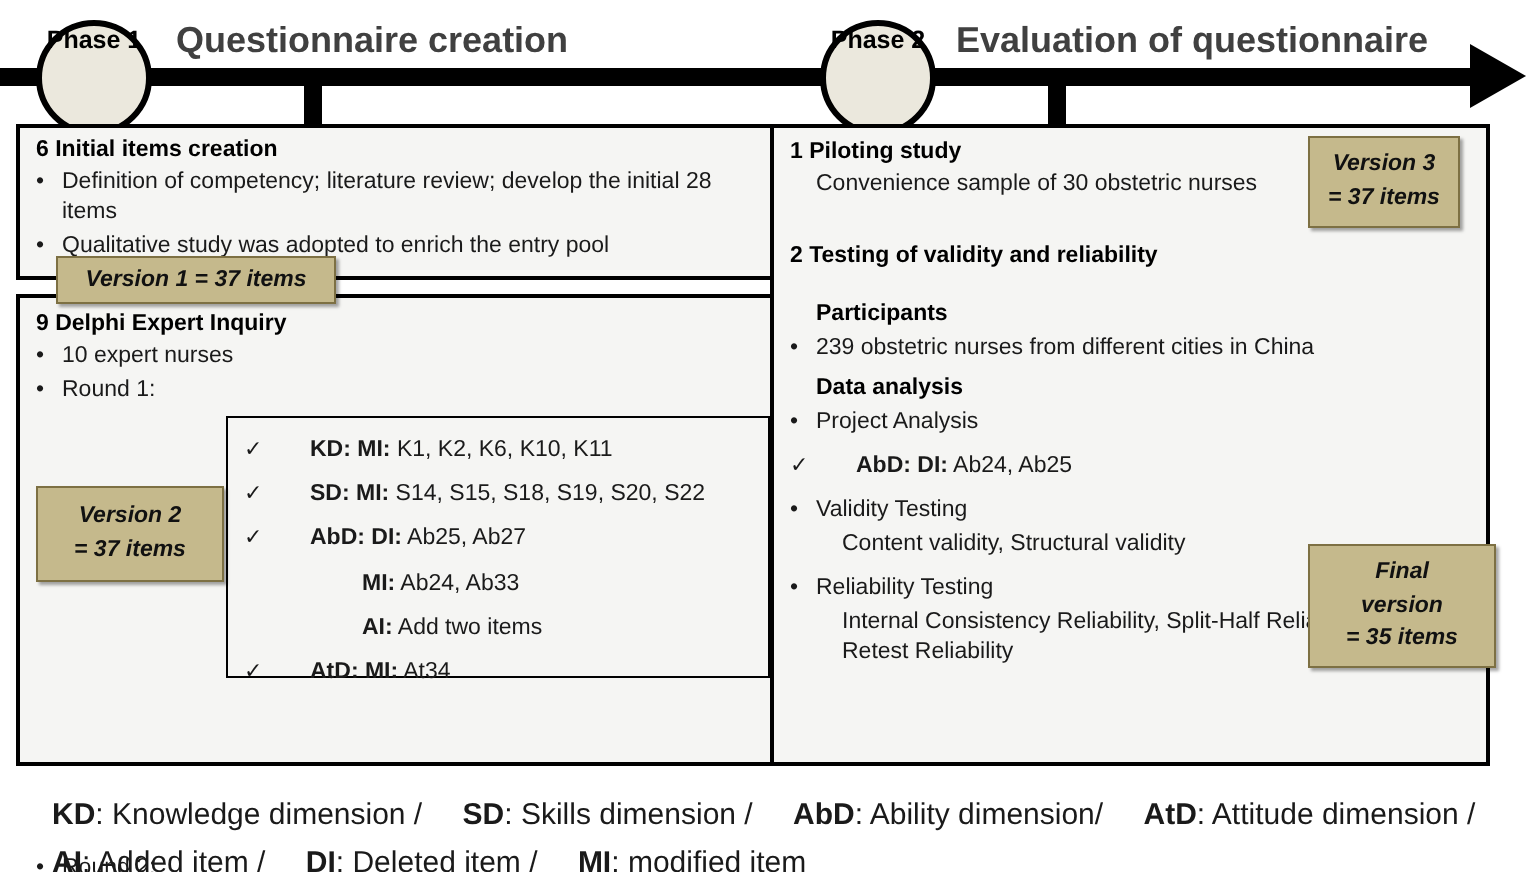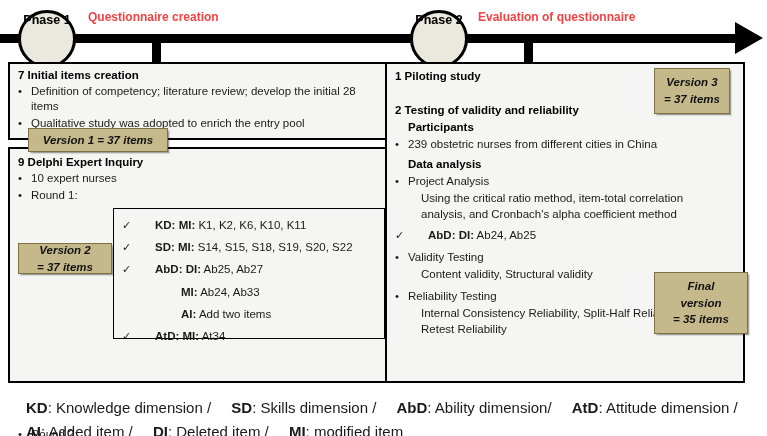--- a/index.html
+++ b/index.html
@@ -42,22 +42,22 @@
     font-weight: bold;
     font-size: 12.5px;
     color: #000;
   }
   #phase1-circle { left: 18px; top: 10px; }
   #phase2-circle { left: 410px; top: 10px; }
 
   .phase-title {
     position: absolute;
     font-weight: bold;
-    font-size: 12px;
-    color: #ef4444;
+    font-size: 18px;
+    color: #404040;
     white-space: nowrap;
   }
   #phase1-title { left: 88px; top: 10px; }
   #phase2-title { left: 478px; top: 10px; }
 
   .connector {
     position: absolute;
     width: 9px;
     background: #000;
     top: 34px;
@@ -117,21 +117,21 @@
     display: flex;
     flex-direction: column;
     align-items: center;
     justify-content: center;
     line-height: 1.45;
     box-shadow: 1.5px 1.5px 1.5px rgba(0,0,0,0.35);
     z-index: 5;
     text-align: center;
   }
   #vbox1 { left: 28px; top: 128px; width: 140px; height: 24px; }
-  #vbox2 { left: 18px; top: 243px; width: 94px;  height: 31px; }
+  #vbox2 { left: 18px; top: 243px; width: 94px;  height: 48px; }
   #vbox3 { left: 654px; top: 68px; width: 76px;  height: 46px; }
   #vbox4 { left: 654px; top: 272px; width: 94px; height: 62px; }
 
   
   #inner-box {
     position: absolute;
     left: 113px; top: 208px;
     width: 272px; height: 131px;
     border: 1.5px solid #000;
     background: #f5f5f3;
@@ -170,21 +170,21 @@
   </div>
   <div class="phase-title" id="phase1-title">Questionnaire creation</div>
 
   <div class="phase-circle" id="phase2-circle">
     <span>Phase 2</span>
   </div>
   <div class="phase-title" id="phase2-title">Evaluation of questionnaire</div>
 
   <div class="panel" id="left-panel-1">
     <div class="pad">
-      <p class="panel-title tight">7 Initial items creation</p>
+      <p class="panel-title tight">6 Initial items creation</p>
       <div class="row" style="margin-top:3px;">
         <span class="bullet">•</span>
         <span class="rtxt">Definition of competency; literature review; develop the initial 28 items</span>
       </div>
       <div class="row" style="margin-top:2px;">
         <span class="bullet">•</span>
         <span class="rtxt">Qualitative study was adopted to enrich the entry pool</span>
       </div>
     </div>
   </div>
@@ -234,33 +234,33 @@
     </div>
     <div class="row" style="margin-bottom:0;">
       <span class="check">✓</span>
       <span class="rtxt"><b>AtD: MI:</b><span>  At34</span></span>
     </div>
   </div>
 
   <div class="panel" id="right-panel">
     <div class="pad" style="padding:6px 8px;">
       <p class="panel-title tight">1 Piloting study</p>
+      <div class="row indent1" style="margin-top:3px; width:240px;">
+        <span class="rtxt">Convenience sample of 30 obstetric nurses</span>
+      </div>
       <p class="panel-title tight" style="margin-top:22px;">2 Testing of validity and reliability</p>
-      <p class="panel-title tight indent1" style="margin-top:5px;">Participants</p>
+      <p class="panel-title tight indent1" style="margin-top:17px;">Participants</p>
       <div class="row" style="margin-top:4px;">
         <span class="bullet">•</span>
         <span class="rtxt">239 obstetric nurses from different cities in China</span>
       </div>
       <p class="panel-title tight indent1" style="margin-top:6px;">Data analysis</p>
       <div class="row" style="margin-top:4px;">
         <span class="bullet">•</span>
         <span class="rtxt">Project Analysis</span>
-      </div>
-      <div class="row indent2" style="margin-top:2px; width:310px;">
-        <span class="rtxt">Using the critical ratio method, item-total correlation analysis, and Cronbach's alpha coefficient method</span>
       </div>
       <div class="row" style="margin-top:6px;">
         <span class="check">✓</span>
         <span class="rtxt"><b>AbD: DI:</b><span> Ab24, Ab25</span></span>
       </div>
       <div class="row" style="margin-top:7px;">
         <span class="bullet">•</span>
         <span class="rtxt">Validity Testing</span>
       </div>
       <div class="row indent2" style="margin-top:2px;">

